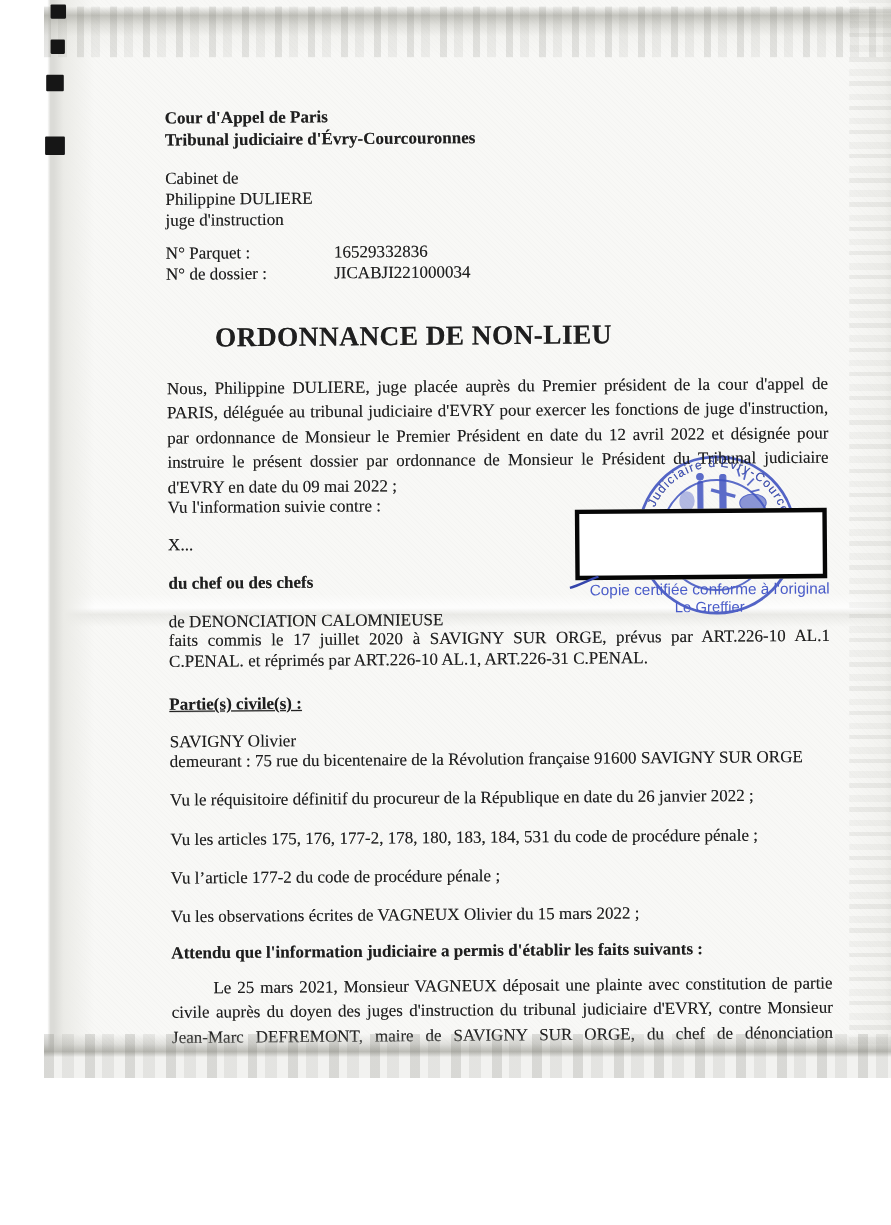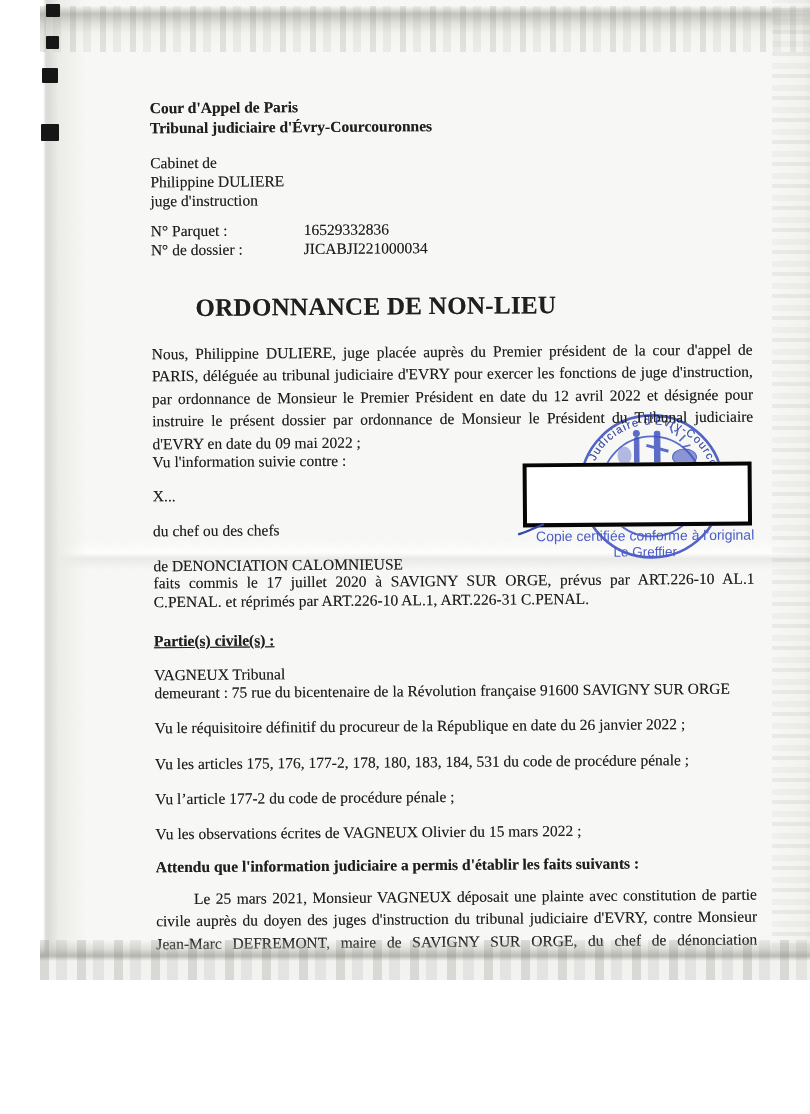--- a/index.html
+++ b/index.html
@@ -35,21 +35,21 @@
   .rot{position:absolute;inset:0;transform:rotate(-0.45deg);transform-origin:405px 520px;
        text-shadow:0 0 .35px rgba(35,35,35,.55);}
   .blk{position:absolute;left:113px;font-size:15.5px;line-height:19px;z-index:3;}
   .court{top:96px;font-weight:bold;font-size:15.5px;line-height:20px;}
   .cabinet{top:151px;}
   .refs{top:219px;}
   .refs .lbl{display:inline-block;width:149px;}
   .title{top:291px;left:55px;width:565px;text-align:center;font-weight:bold;
          font-size:25px;letter-spacing:.3px;line-height:30px;}
   .intro{top:341px;width:601px;text-align:justify;line-height:22.4px;}
-  .l-info{top:450px;} .l-x{top:484px;} .l-chefs{top:519px;}
+  .l-info{top:450px;} .l-x{top:484px;} .l-chefs{top:519px;font-weight:bold;}
   .l-charge1{top:554px;}
   .l-charge2{top:572px;width:601px;text-align:justify;line-height:18.6px;}
   .parties{top:629px;font-weight:bold;text-decoration:underline;}
   .p-name{top:663px;} .p-addr{top:681px;white-space:nowrap;}
   .vu0{top:716px;} .vu1{top:752px;} .vu2{top:787px;} .vu3{top:822px;}
   .attendu{top:855px;font-weight:bold;}
   .facts{top:886px;width:601px;text-align:justify;line-height:22.3px;text-indent:38px;}
   .f-ref{top:960px;width:601px;text-align:center;font-size:11.5px;line-height:13px;}
   .f-type{top:973px;width:601px;text-align:center;font-size:11.5px;line-height:13px;}
   .f-dash{top:972px;left:409px;font-size:11.5px;}
@@ -141,21 +141,21 @@
     <div class="cert cert1">Copie certifiée conforme à l'original</div>
     <div class="cert cert2">Le Greffier</div>
 
     <div class="blk l-info">Vu l'information suivie contre :</div>
     <div class="blk l-x">X...</div>
     <div class="blk l-chefs">du chef ou des chefs</div>
     <div class="blk l-charge1">de DENONCIATION CALOMNIEUSE</div>
     <div class="blk l-charge2">faits commis le 17 juillet 2020 à SAVIGNY SUR ORGE, prévus par ART.226-10 AL.1 C.PENAL. et réprimés par ART.226-10 AL.1, ART.226-31 C.PENAL.</div>
 
     <div class="blk parties">Partie(s) civile(s) :</div>
-    <div class="blk p-name">VAGNEUX Tribunal</div>
+    <div class="blk p-name">SAVIGNY Olivier</div>
     <div class="blk p-addr">demeurant : 75 rue du bicentenaire de la Révolution française 91600 SAVIGNY SUR ORGE</div>
 
     <div class="blk vu0">Vu le réquisitoire définitif du procureur de la République en date du 26 janvier 2022 ;</div>
     <div class="blk vu1">Vu les articles 175, 176, 177-2, 178, 180, 183, 184, 531 du code de procédure pénale ;</div>
     <div class="blk vu2">Vu l’article 177-2 du code de procédure pénale ;</div>
     <div class="blk vu3">Vu les observations écrites de VAGNEUX Olivier du 15 mars 2022 ;</div>
 
     <div class="blk attendu">Attendu que l'information judiciaire a permis d'établir les faits suivants :</div>
     <div class="blk facts">Le 25 mars 2021, Monsieur VAGNEUX déposait une plainte avec constitution de partie civile auprès du doyen des juges d'instruction du tribunal judiciaire d'EVRY, contre Monsieur Jean-Marc DEFREMONT, maire de SAVIGNY SUR ORGE, du chef de dénonciation calomnieuse. Il faisait état de ce que ce dernier avait déposé plusieurs plaintes</div>
 

